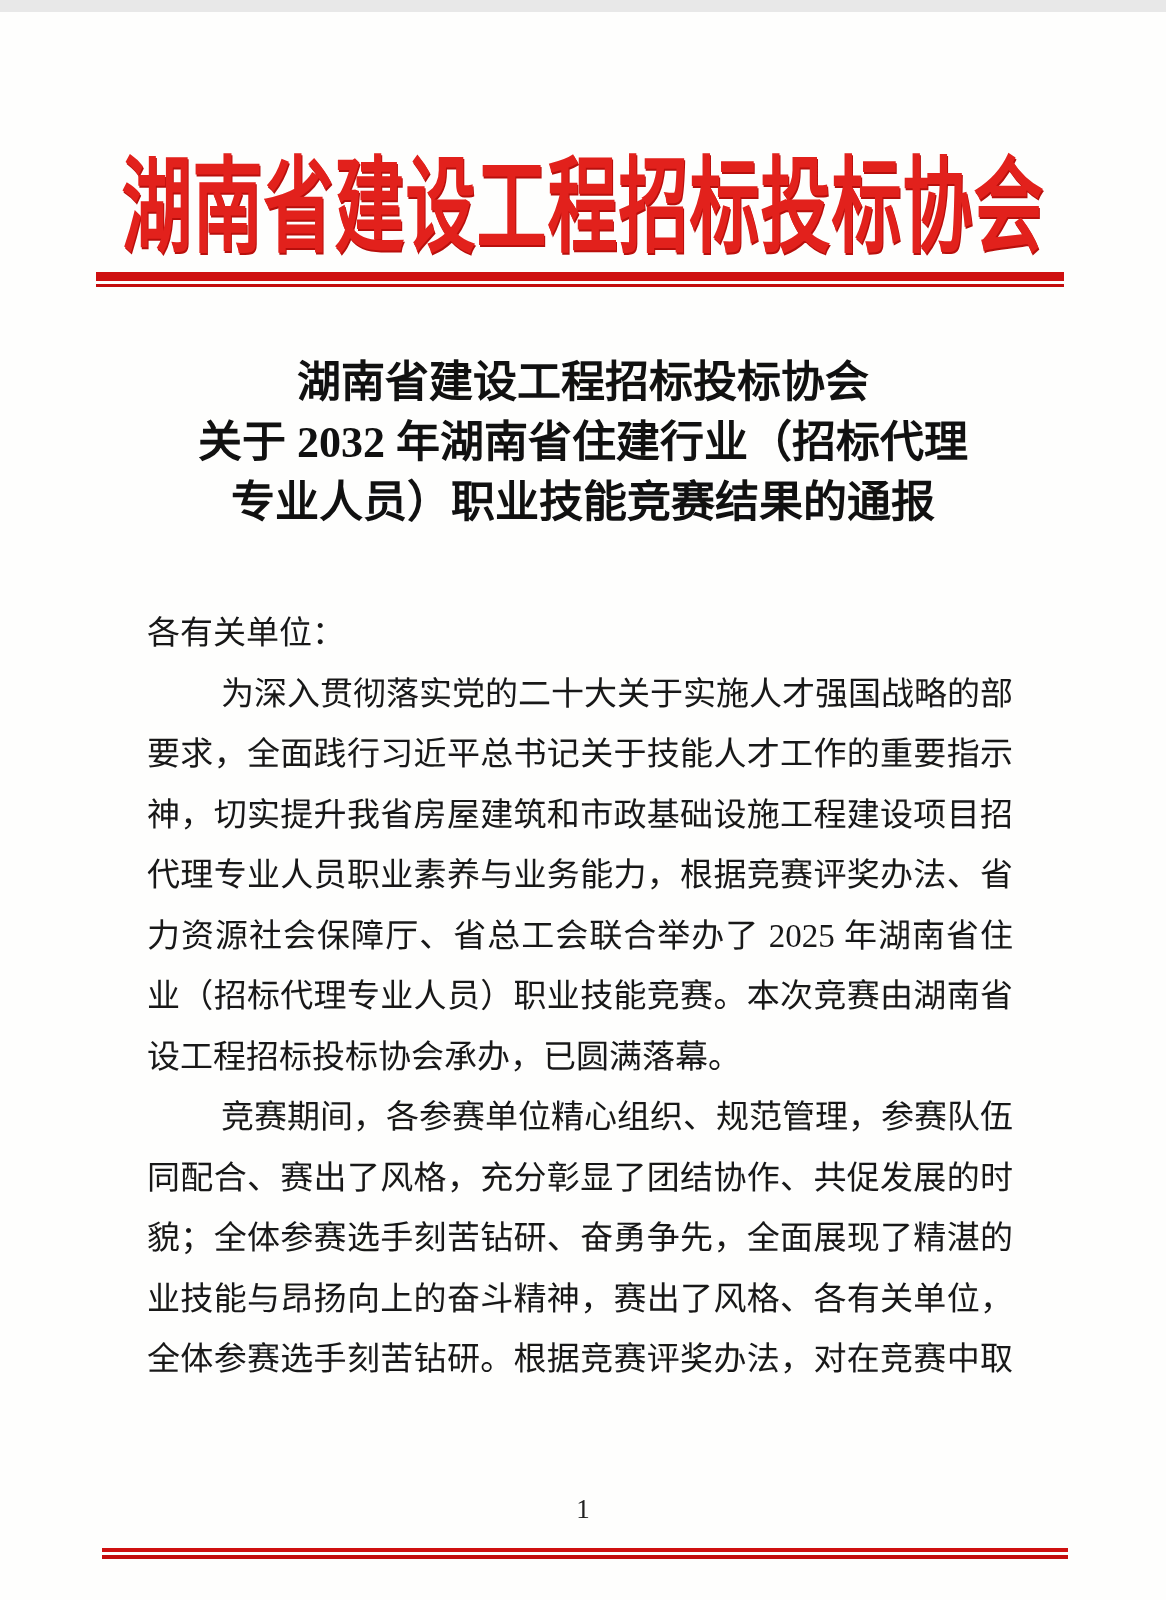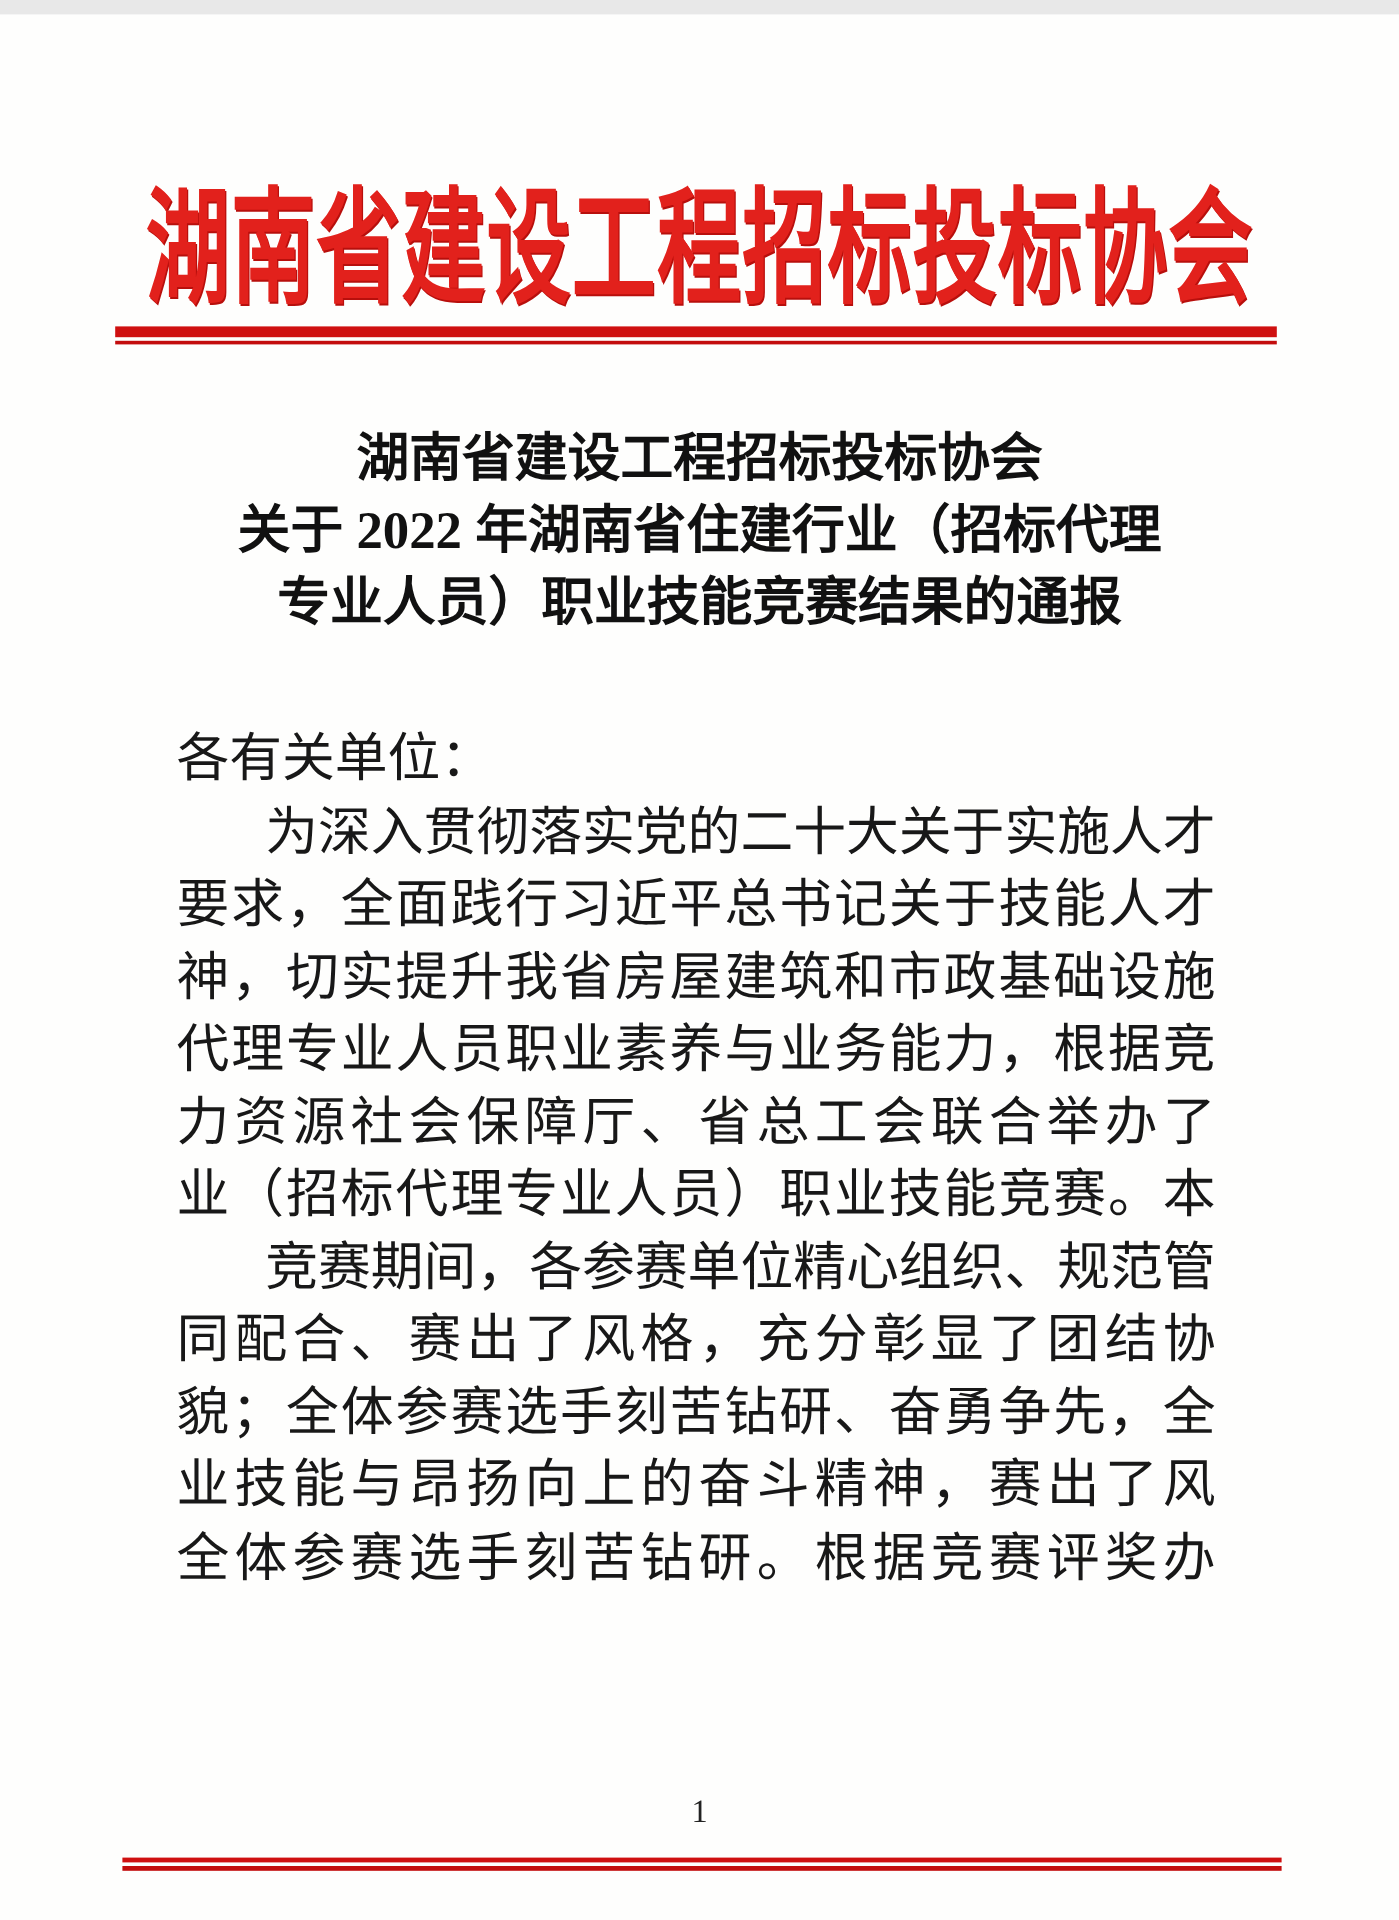--- a/index.html
+++ b/index.html
@@ -38,21 +38,21 @@
     position:absolute;top:341px;left:0;right:0;
     text-align:center;
     font-weight:bold;
     font-size:44px;
     color:#111;
   }
   .doc-title .t-line{height:60px;line-height:60px;white-space:nowrap;}
   
   .body-text{
     position:absolute;top:591px;left:147px;width:866px;
-    font-size:44px;
+    font-size:33px;
     color:#181818;
   }
   .bline{
     height:60.5px;line-height:60.5px;
     white-space:nowrap;
   }
   .bline.jfull{
     white-space:normal;
     text-align:justify;
     text-align-last:justify;
@@ -83,33 +83,34 @@
   </div>
 
   <div class="rule-top">
     <div class="bar-thick"></div>
     <div class="bar-gap"></div>
     <div class="bar-thin"></div>
   </div>
 
   <div class="doc-title">
     <div class="t-line">湖南省建设工程招标投标协会</div>
-    <div class="t-line">关于 2022 年湖南省住建行业（招标代理</div>
+    <div class="t-line">关于 2032 年湖南省住建行业（招标代理</div>
     <div class="t-line">专业人员）职业技能竞赛结果的通报</div>
   </div>
 
   <div class="body-text">
     <div class="bline">各有关单位：</div>
 
     <div class="bline jfull indent">为深入贯彻落实党的二十大关于实施人才强国战略的部署</div>
     <div class="bline jfull">要求，全面践行习近平总书记关于技能人才工作的重要指示精</div>
     <div class="bline jfull">神，切实提升我省房屋建筑和市政基础设施工程建设项目招标</div>
     <div class="bline jfull">代理专业人员职业素养与业务能力，根据竞赛评奖办法、省人</div>
     <div class="bline jfull">力资源社会保障厅、省总工会联合举办了 2025 年湖南省住建行</div>
     <div class="bline jfull">业（招标代理专业人员）职业技能竞赛。本次竞赛由湖南省建</div>
+    <div class="bline">设工程招标投标协会承办，已圆满落幕。</div>
 
     <div class="bline jfull indent">竞赛期间，各参赛单位精心组织、规范管理，参赛队伍协</div>
     <div class="bline jfull">同配合、赛出了风格，充分彰显了团结协作、共促发展的时代风</div>
     <div class="bline jfull">貌；全体参赛选手刻苦钻研、奋勇争先，全面展现了精湛的专</div>
     <div class="bline jfull">业技能与昂扬向上的奋斗精神，赛出了风格、各有关单位，圆</div>
     <div class="bline jfull">全体参赛选手刻苦钻研。根据竞赛评奖办法，对在竞赛中取得</div>
   </div>
 
   <div class="page-number">1</div>
 

